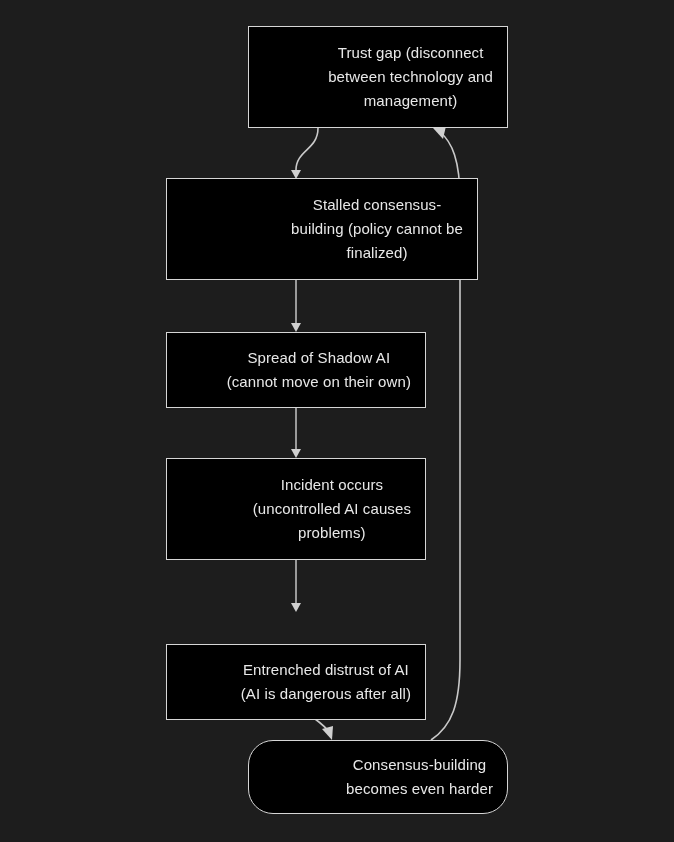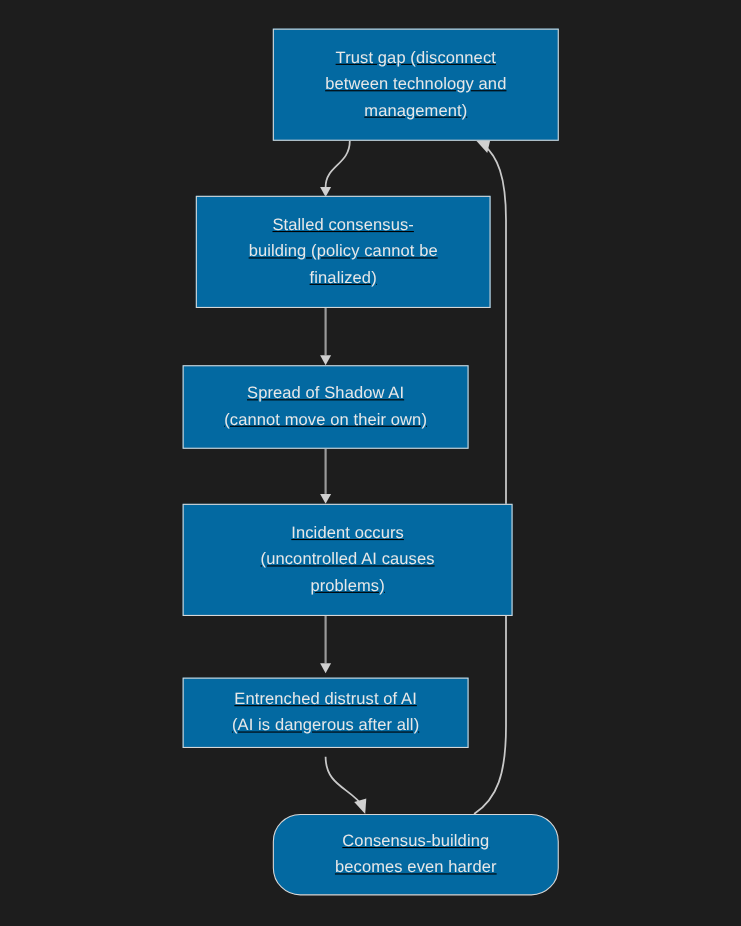--- a/index.html
+++ b/index.html
@@ -22,26 +22,25 @@
     position: absolute;
     left: 0;
     top: 0;
     width: 674px;
     height: 842px;
   }
   .node {
     position: absolute;
     box-sizing: border-box;
     border: 1.5px solid #d6d6d6;
-    background: #0369a1;
+    background: #000000;
     display: flex;
     align-items: center;
-    justify-content: center;
+    justify-content: flex-end;
     text-align: center;
-    text-decoration: underline;
   }
   .node-label {
     color: #e8e8e8;
     font-size: 15px;
     line-height: 1.58;
     letter-spacing: 0.1px;
     padding: 0 14px;
     white-space: pre-line;
   }
 </style>
@@ -86,38 +85,38 @@
       <polygon points="443,139 433,128 446,126" fill="#d0d0d0"></polygon>
     </g>
   </svg>
 
   <div class="node" style="left:248px; top:26px; width:260px; height:102px;">
     <div class="node-label">Trust gap (disconnect
 between technology and
 management)</div>
   </div>
 
-  <div class="node" style="left:166px; top:178px; width:268px; height:102px;margin-left:12px;">
+  <div class="node" style="left:166px; top:178px; width:312px; height:102px;">
     <div class="node-label">Stalled consensus-
 building (policy cannot be
 finalized)</div>
   </div>
 
   <div class="node" style="left:166px; top:332px; width:260px; height:76px;">
     <div class="node-label">Spread of Shadow AI
 (cannot move on their own)</div>
   </div>
 
-  <div class="node" style="left:166px; top:458px; width:300px; height:102px;">
+  <div class="node" style="left:166px; top:458px; width:260px; height:102px;">
     <div class="node-label">Incident occurs
 (uncontrolled AI causes
 problems)</div>
   </div>
 
-  <div class="node" style="left:166px; top:616px; width:260px; height:64px;">
+  <div class="node" style="left:166px; top:644px; width:260px; height:76px;">
     <div class="node-label">Entrenched distrust of AI
 (AI is dangerous after all)</div>
   </div>
 
   <div class="node" style="left:248px; top:740px; width:260px; height:74px;border-radius:25px;">
     <div class="node-label">Consensus-building
 becomes even harder</div>
   </div>
 
 </div>

